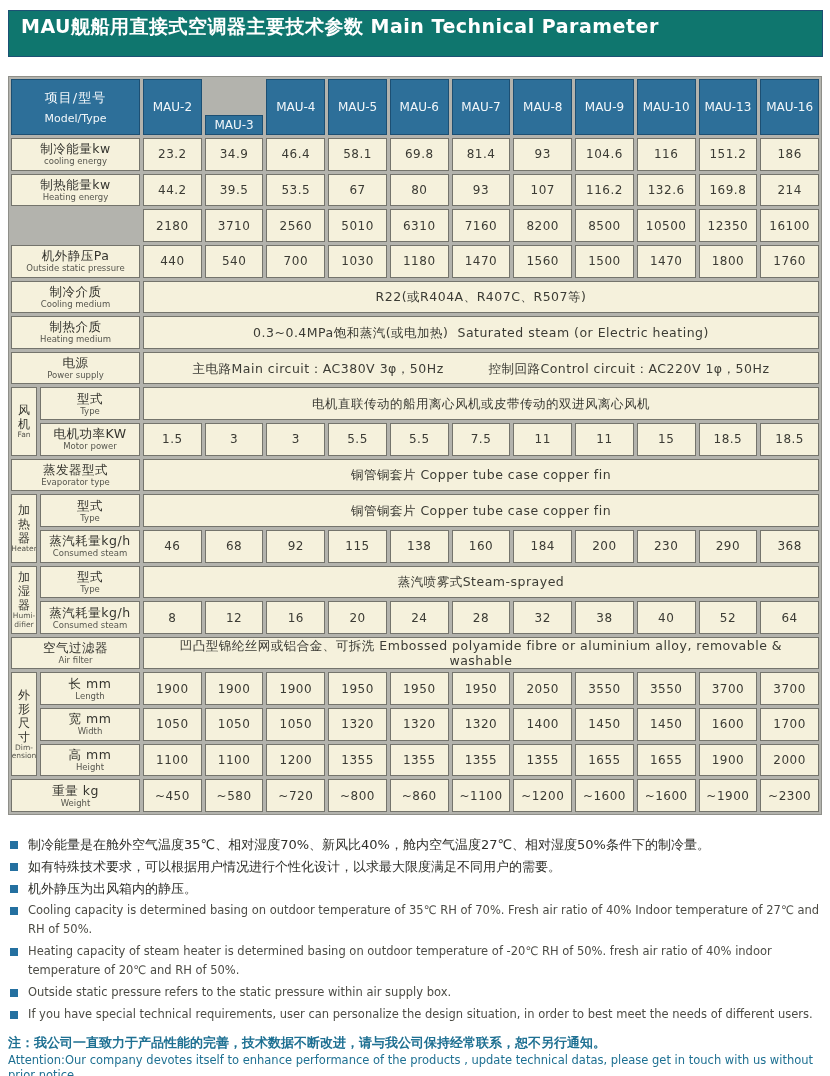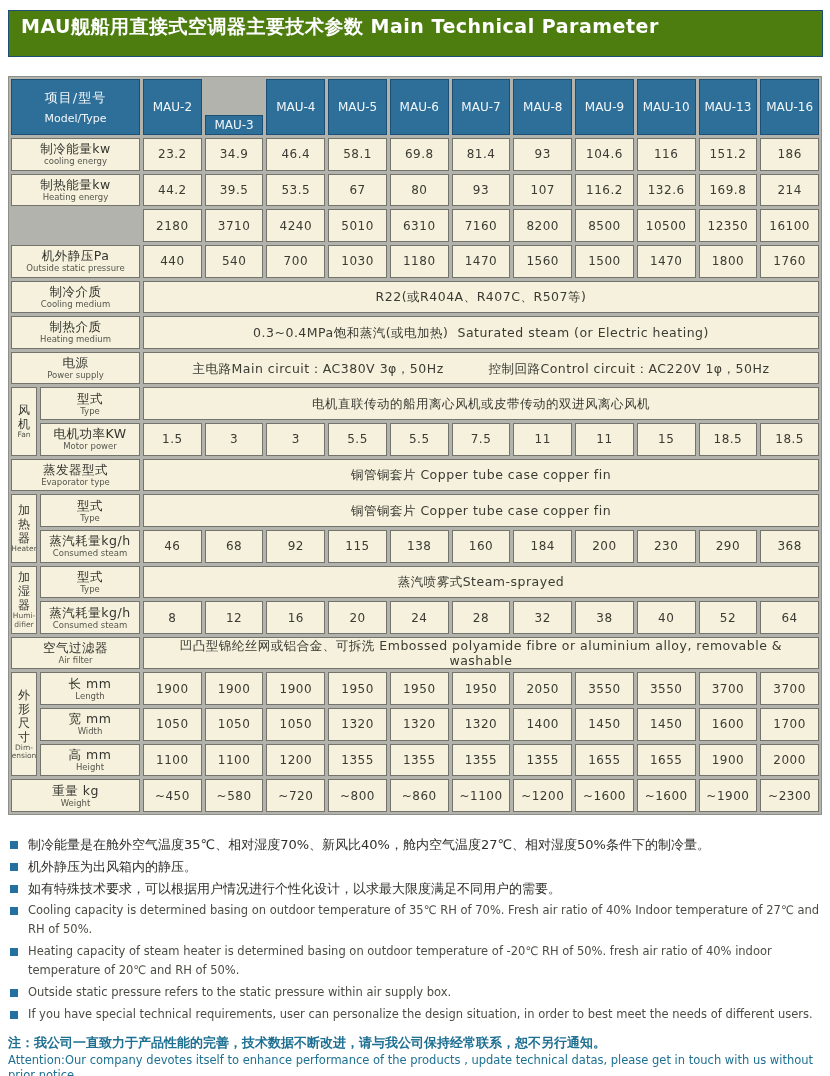--- a/index.html
+++ b/index.html
@@ -2,21 +2,21 @@
 <html><head>
 <meta charset="utf-8">
 <style>
   * { box-sizing: border-box; }
   html,body { margin:0; padding:0; }
   body {
     width:830px; height:1076px; background:#ffffff; overflow:hidden;
     font-family:"DejaVu Sans", sans-serif; color:#3a3a33;
   }
   .titlebar {
-    margin:10px 7px 0 8px; height:47px; background:#4d7c0f;
+    margin:10px 7px 0 8px; height:47px; background:#0f766e;
     border:1px solid #1c5174; color:#ffffff; font-size:19px; font-weight:bold;
     line-height:31px; padding-left:12px; letter-spacing:0.5px; white-space:nowrap;
   }
   .table-wrap {
     margin:19px 8px 0 8px; background:#b3b3ad; border:1px solid #8f8f89; padding:2px;
   }
   .grid {
     display:grid; grid-template-columns:26px 100px repeat(11, 1fr);
     grid-template-rows:56px repeat(19, 1fr); gap:3px; height:733px;
   }
@@ -116,21 +116,21 @@
       <div class="c val" style="grid-area: 3 / 6 / 4 / 7;">67</div>
       <div class="c val" style="grid-area: 3 / 7 / 4 / 8;">80</div>
       <div class="c val" style="grid-area: 3 / 8 / 4 / 9;">93</div>
       <div class="c val" style="grid-area: 3 / 9 / 4 / 10;">107</div>
       <div class="c val" style="grid-area: 3 / 10 / 4 / 11;">116.2</div>
       <div class="c val" style="grid-area: 3 / 11 / 4 / 12;">132.6</div>
       <div class="c val" style="grid-area: 3 / 12 / 4 / 13;">169.8</div>
       <div class="c val" style="grid-area: 3 / 13 / 4 / 14;">214</div>
       <div class="c val" style="grid-area: 4 / 3 / 5 / 4;">2180</div>
       <div class="c val" style="grid-area: 4 / 4 / 5 / 5;">3710</div>
-      <div class="c val" style="grid-area: 4 / 5 / 5 / 6;">4240</div>
+      <div class="c val" style="grid-area: 4 / 5 / 5 / 6;">2560</div>
       <div class="c val" style="grid-area: 4 / 6 / 5 / 7;">5010</div>
       <div class="c val" style="grid-area: 4 / 7 / 5 / 8;">6310</div>
       <div class="c val" style="grid-area: 4 / 8 / 5 / 9;">7160</div>
       <div class="c val" style="grid-area: 4 / 9 / 5 / 10;">8200</div>
       <div class="c val" style="grid-area: 4 / 10 / 5 / 11;">8500</div>
       <div class="c val" style="grid-area: 4 / 11 / 5 / 12;">10500</div>
       <div class="c val" style="grid-area: 4 / 12 / 5 / 13;">12350</div>
       <div class="c val" style="grid-area: 4 / 13 / 5 / 14;">16100</div>
       <div class="c lab" style="grid-area: 5 / 1 / 6 / 3;">
         <div class="lz">机外静压Pa</div>
@@ -295,25 +295,25 @@
     </div>
 </div>
 
 <div class="notes" id="notes">
     <div class="note">
       <div class="bullet"></div>
       <div class="ntext zh">制冷能量是在舱外空气温度35℃、相对湿度70%、新风比40%，舱内空气温度27℃、相对湿度50%条件下的制冷量。</div>
     </div>
     <div class="note">
       <div class="bullet"></div>
+      <div class="ntext zh">如有特殊技术要求，可以根据用户情况进行个性化设计，以求最大限度满足不同用户的需要。</div>
+    </div>
+    <div class="note">
+      <div class="bullet"></div>
       <div class="ntext zh">机外静压为出风箱内的静压。</div>
-    </div>
-    <div class="note">
-      <div class="bullet"></div>
-      <div class="ntext zh">如有特殊技术要求，可以根据用户情况进行个性化设计，以求最大限度满足不同用户的需要。</div>
     </div>
     <div class="note">
       <div class="bullet"></div>
       <div class="ntext en">Cooling capacity is determined basing on outdoor temperature of 35℃ RH of 70%. Fresh air ratio of 40% Indoor temperature of 27℃ and RH of 50%.</div>
     </div>
     <div class="note">
       <div class="bullet"></div>
       <div class="ntext en">Heating capacity of steam heater is determined basing on outdoor temperature of -20℃ RH of 50%. fresh air ratio of 40% indoor temperature of 20℃ and RH of 50%.</div>
     </div>
     <div class="note">

